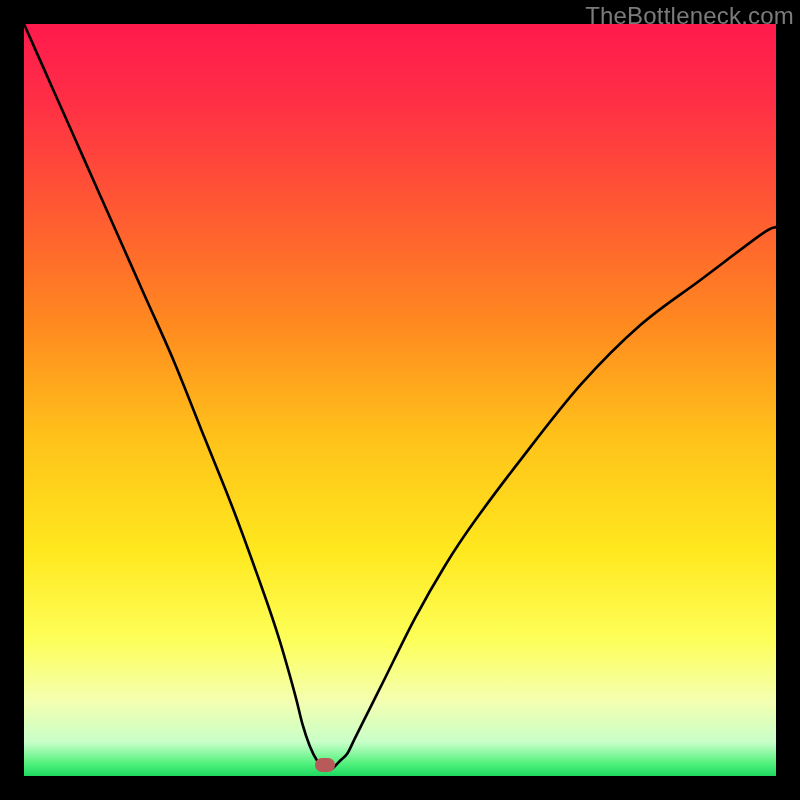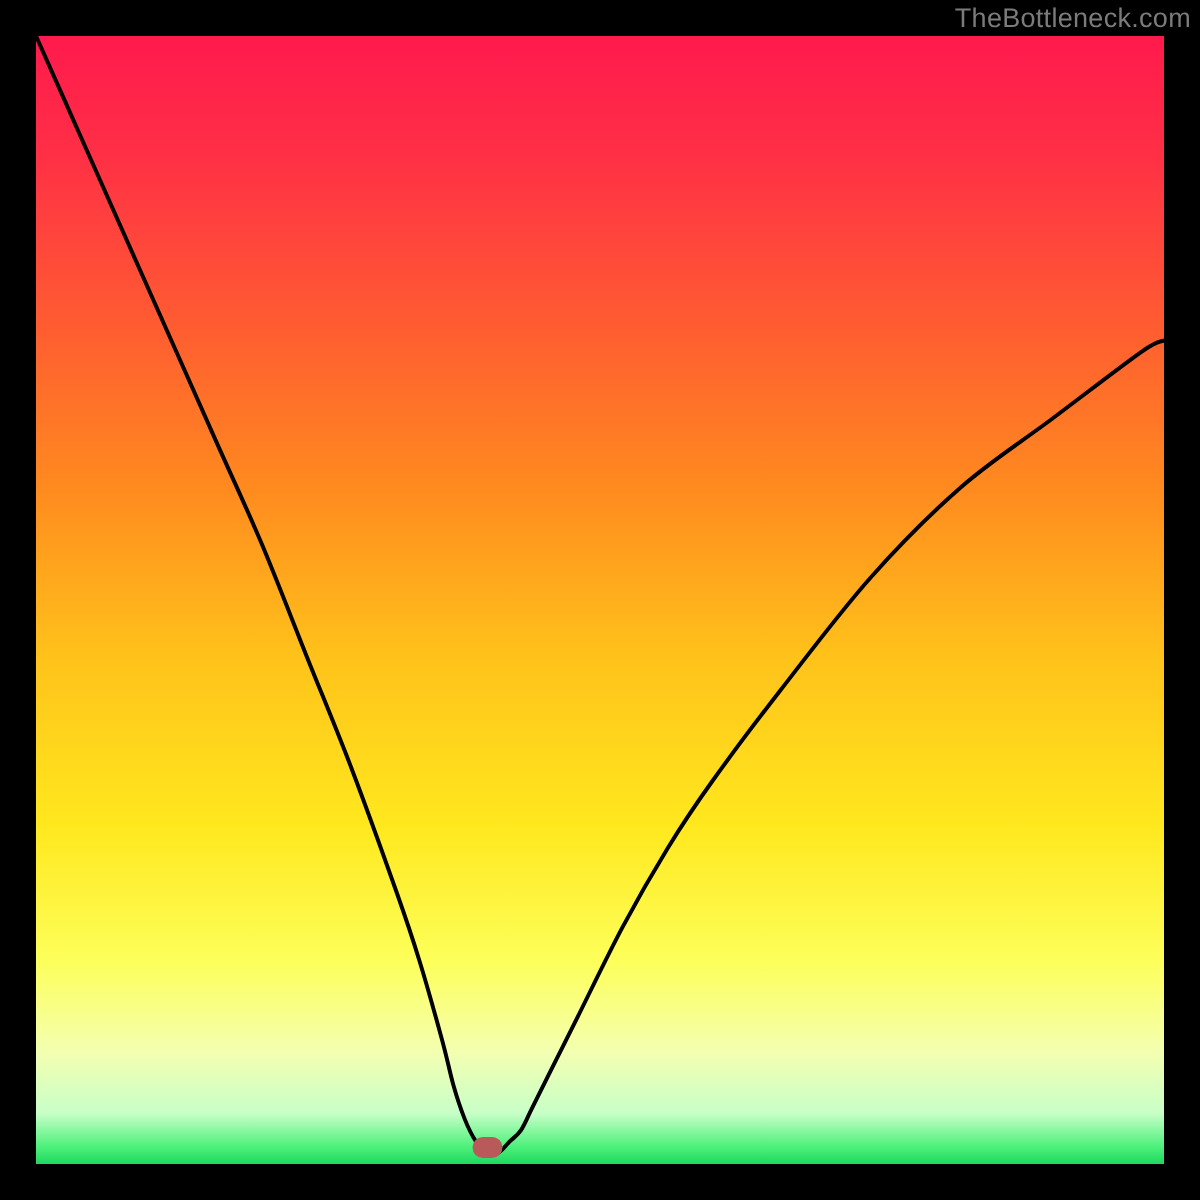--- a/index.html
+++ b/index.html
@@ -38,21 +38,21 @@
     position: absolute;
     left: 0;
     top: 0;
     width: 100%;
     height: 100%;
   }
   .watermark {
     position: absolute;
     top: 2px;
     right: 6px;
-    font-size: 18px;
+    font-size: 24px;
     font-weight: 500;
     color: #7b7b7b;
     letter-spacing: 0.2px;
     font-family: Arial, Helvetica, sans-serif;
   }
   .marker {
     position: absolute;
     width: 20px;
     height: 14px;
     border-radius: 7px / 7px;

